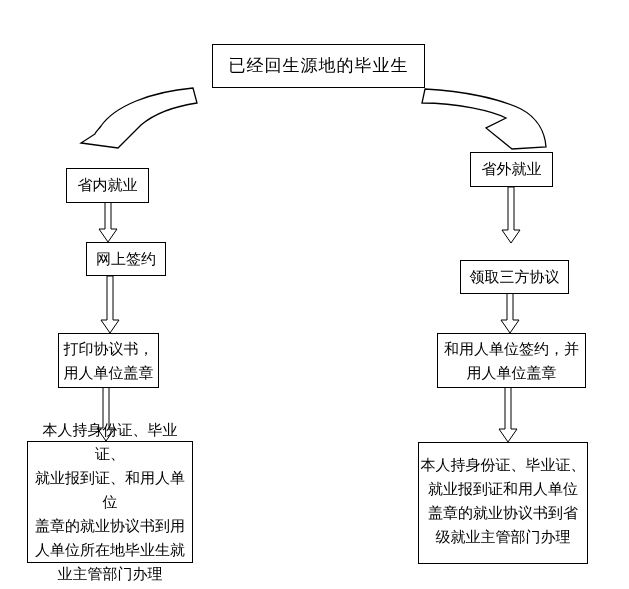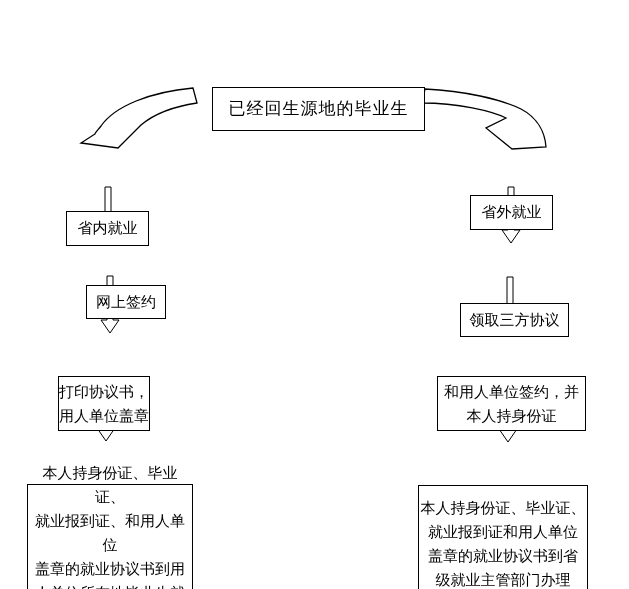--- a/index.html
+++ b/index.html
@@ -27,21 +27,20 @@
     position: absolute;
     box-sizing: border-box;
     border: 1px solid #000000;
     background: #ffffff;
     display: flex;
     align-items: center;
     justify-content: center;
     text-align: center;
     font-size: 15px;
     line-height: 1.4;
-    margin-top: 43px;
   }
   .node.title {
     font-size: 17px;
     letter-spacing: 1px;
   }
   .node.multi {
     white-space: pre-line;
     line-height: 24px;
   }
   .node.top-aligned {
@@ -82,34 +81,34 @@
     <path d="M 507,277 L 507,320 L 501,320 L 510,333 L 519,320 L 513,320 L 513,277 Z" fill="#ffffff" stroke="#000000" stroke-width="1"></path>
     <path d="M 505,387 L 505,429 L 499,429 L 508,442 L 517,429 L 511,429 L 511,387 Z" fill="#ffffff" stroke="#000000" stroke-width="1"></path>
   </svg>
 
   <div class="node title" style="left:212px; top:44px; width:213px; height:44px;">已经回生源地的毕业生</div>
 
   <div class="node" style="left:66px; top:168px; width:83px; height:35px;">省内就业</div>
 
   <div class="node" style="left:86px; top:242px; width:80px; height:34px;">网上签约</div>
 
-  <div class="node multi" style="left:58px; top:333px; width:92px; height:55px;">打印协议书，
+  <div class="node multi" style="left:58px; top:333px; width:101px; height:55px;">打印协议书，
 用人单位盖章</div>
 
   <div class="node multi" style="left:27px; top:441px; width:166px; height:122px;">本人持身份证、毕业证、
 就业报到证、和用人单位
 盖章的就业协议书到用
 人单位所在地毕业生就
 业主管部门办理</div>
 
   <div class="node" style="left:470px; top:152px; width:83px; height:35px;">省外就业</div>
 
   <div class="node" style="left:460px; top:260px; width:109px; height:34px;">领取三方协议</div>
 
   <div class="node multi" style="left:437px; top:333px; width:149px; height:55px;">和用人单位签约，并
-本人持身份证</div>
+用人单位盖章</div>
 
   <div class="node multi top-aligned" style="left:418px; top:442px; width:170px; height:122px;">本人持身份证、毕业证、
 就业报到证和用人单位
 盖章的就业协议书到省
 级就业主管部门办理</div>
 
 </div>
 
 </body></html>

